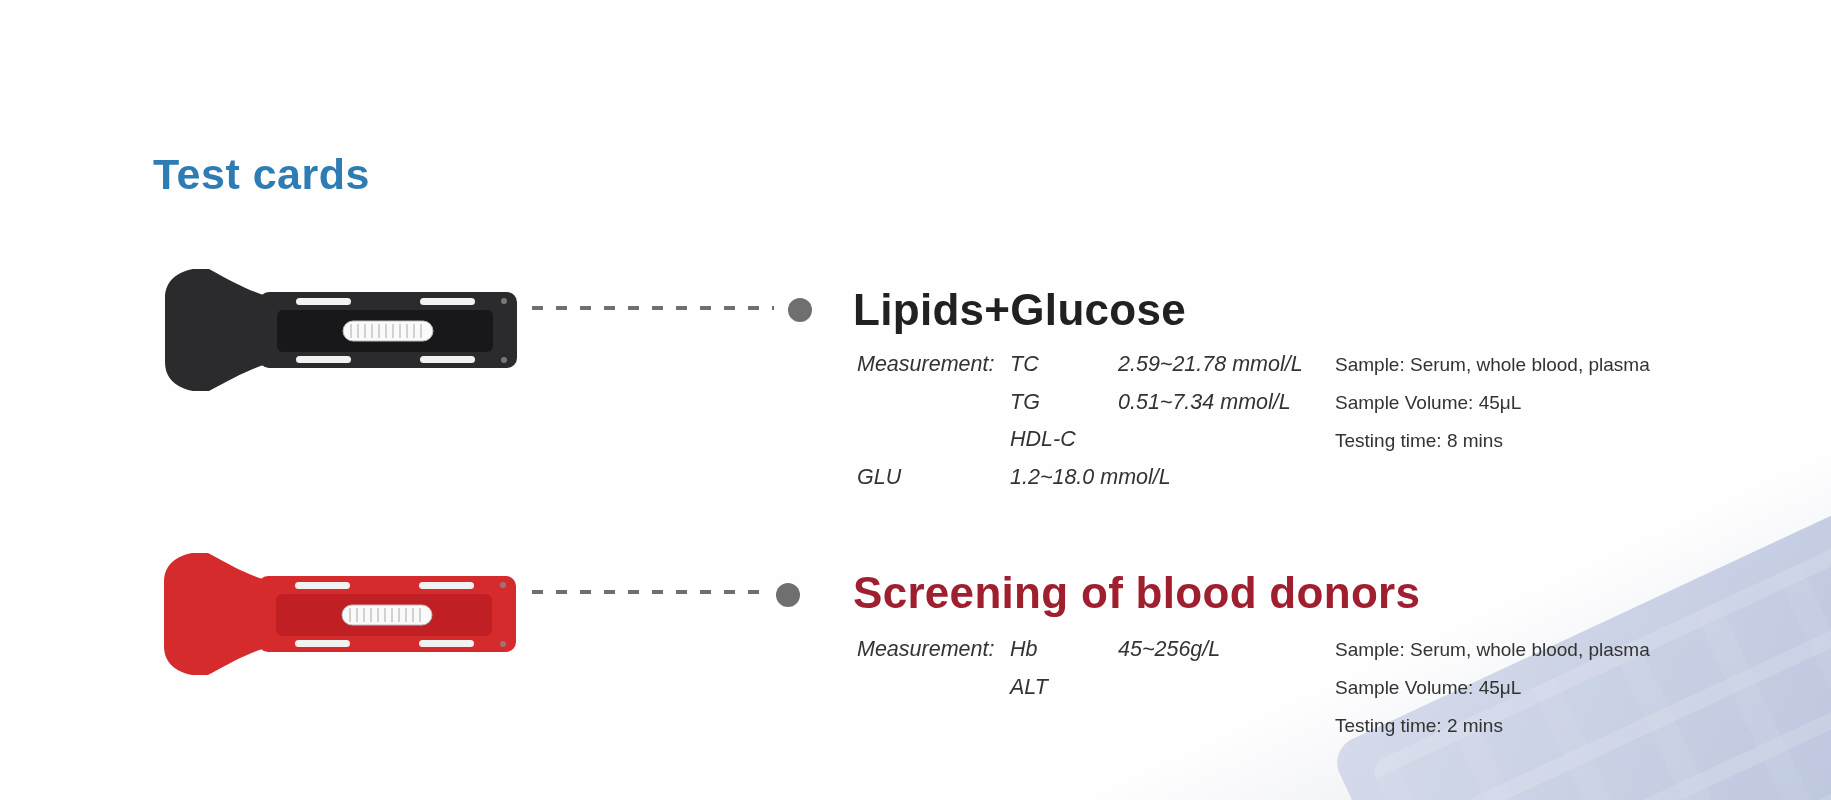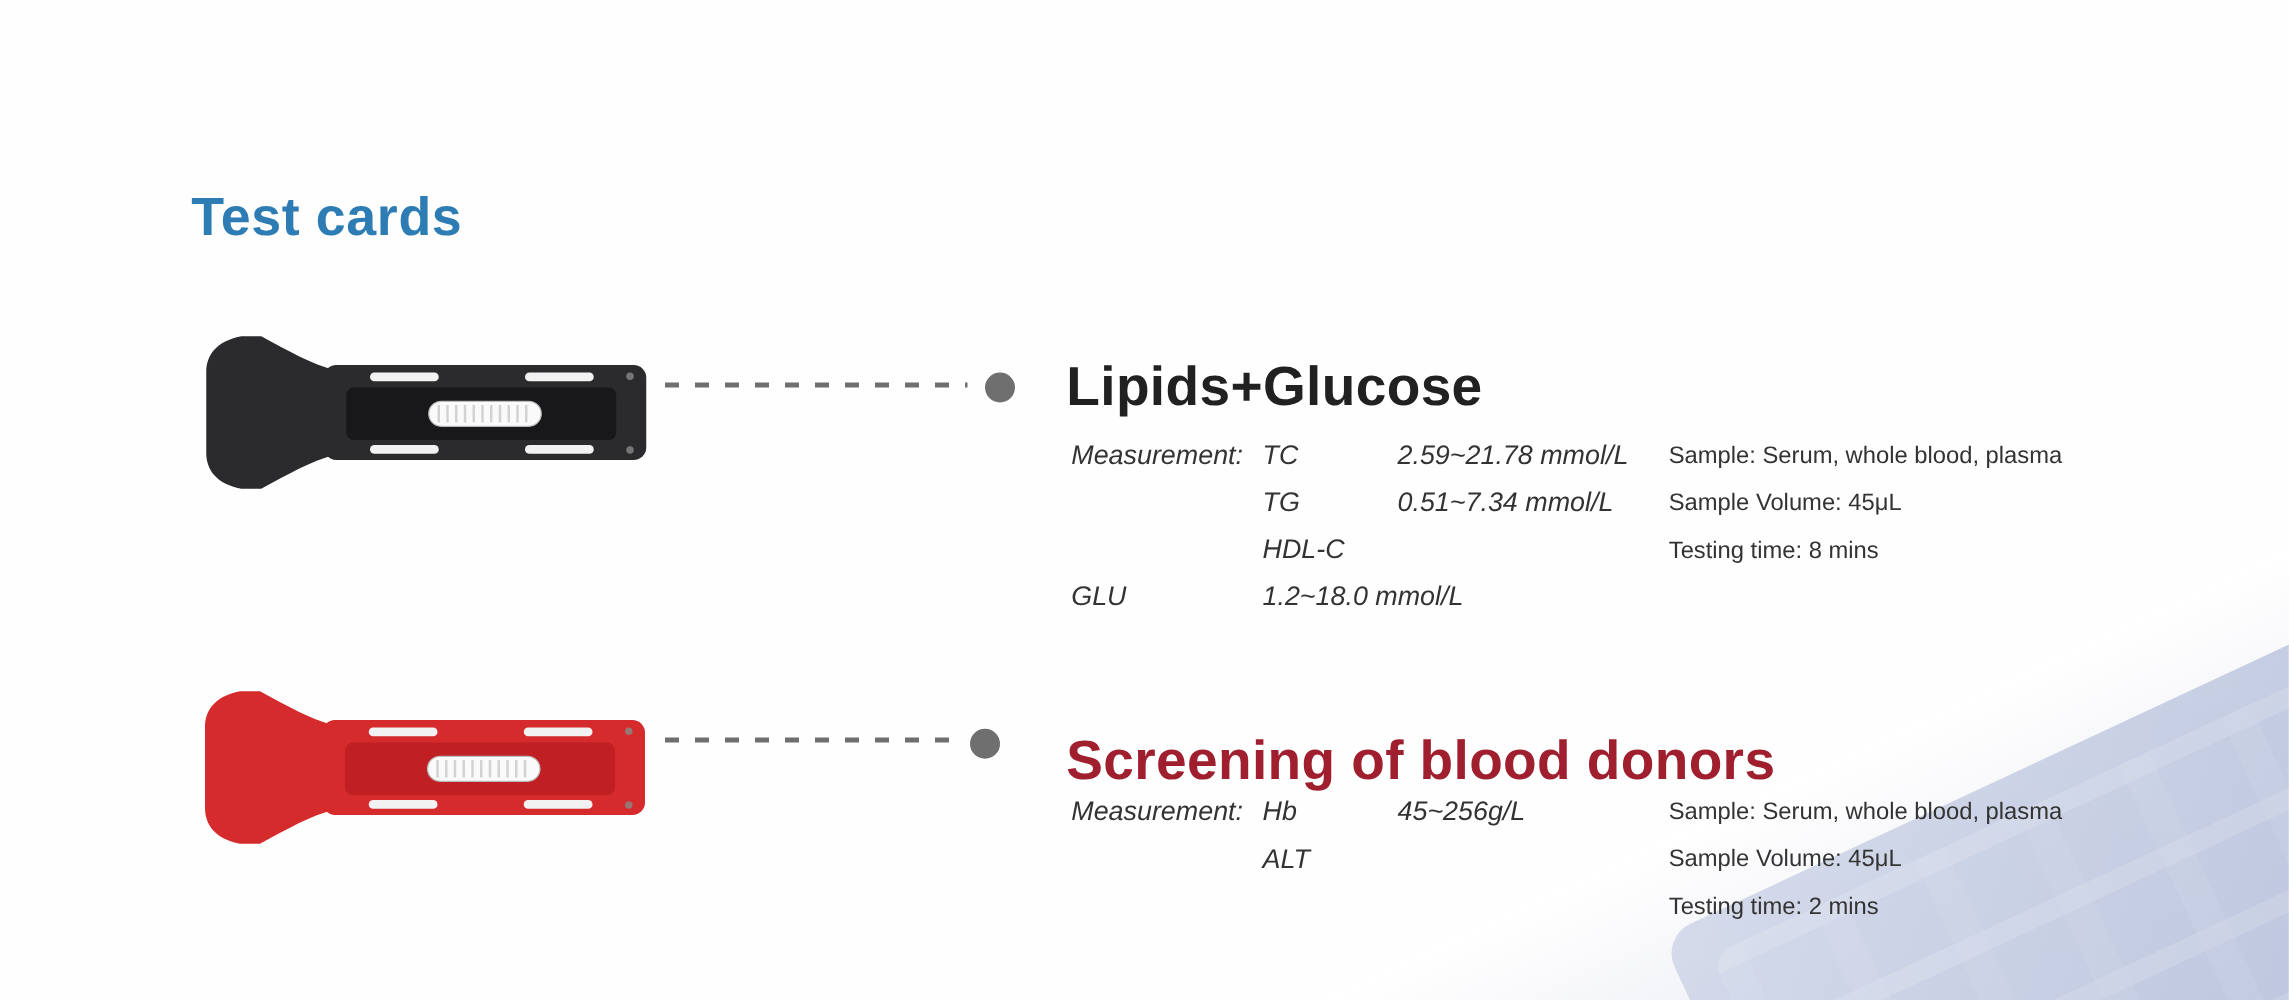--- a/index.html
+++ b/index.html
@@ -48,21 +48,21 @@
   .connector-2 { left:532px; top:590px; width:236px; }
   .dot { position:absolute; width:24px; height:24px; border-radius:50%;
          background:var(--connector-gray,#6f6f6f); }
   .dot-1 { left:788px; top:298px; }
   .dot-2 { left:776px; top:583px; }
 
   
   .section-heading { position:absolute; left:853px; font-size:44px; font-weight:700;
                      letter-spacing:.3px; white-space:nowrap; }
   .heading-1 { top:285px; color:var(--heading-dark,#212121); }
-  .heading-2 { top:584px; color:var(--heading-red,#a01f2f);text-align:right; }
+  .heading-2 { top:568px; color:var(--heading-red,#a01f2f);text-align:right; }
 
   .meas { position:absolute; left:857px; display:grid;
           grid-template-columns:153px 108px 260px;
           font-size:21.5px; color:var(--text-main,#333333); line-height:37.5px; }
   .meas-1 { top:346px; }
   .meas-2 { top:631px; }
   .meas span { white-space:nowrap;font-style:italic; }
 
   .info { position:absolute; left:1335px; font-size:19px;
           color:var(--text-main,#333333); line-height:37.8px; }

